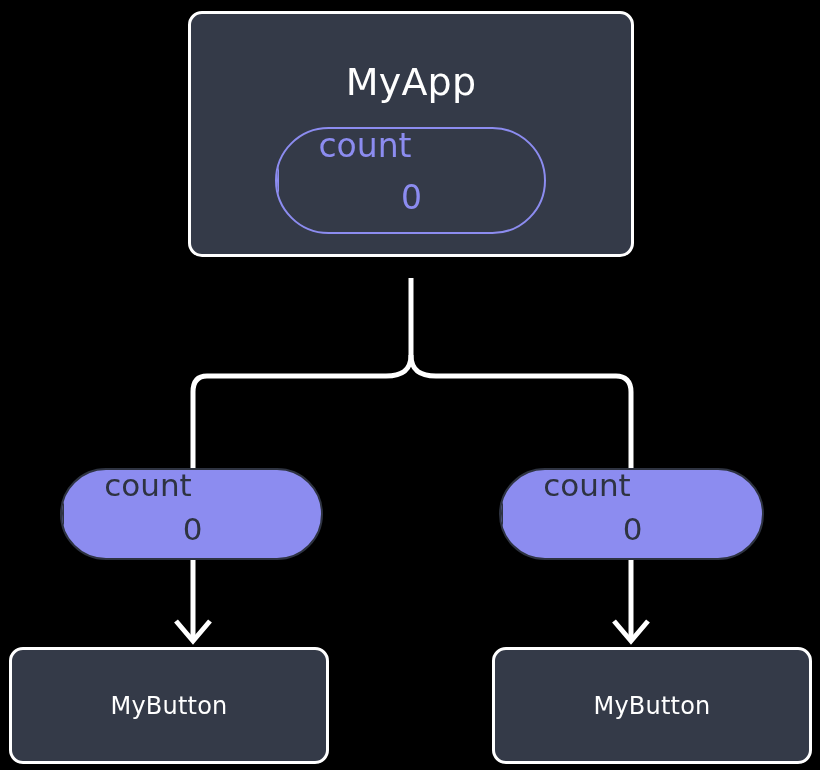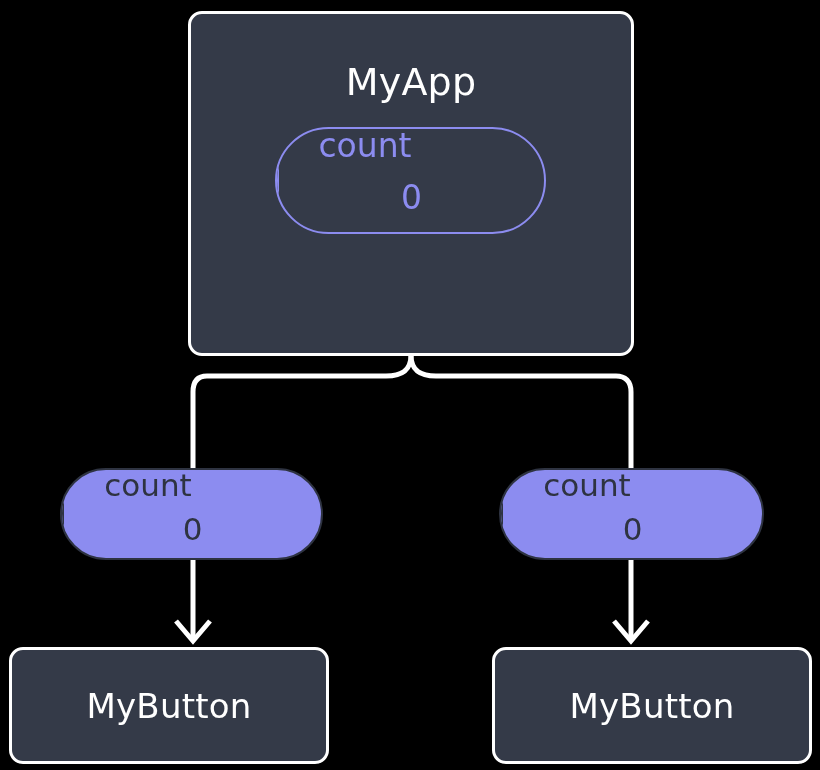--- a/index.html
+++ b/index.html
@@ -34,34 +34,34 @@
     border: 3px solid #ffffff;
     border-radius: 14px;
     display: flex;
     align-items: center;
     justify-content: center;
   }
   .node-box.root {
     left: 188px;
     top: 11px;
     width: 446px;
-    height: 345px;
+    height: 246px;
     align-items: flex-start;
     justify-content: center;
   }
   .node-title {
     color: #ffffff;
     font-size: 38px;
     line-height: 1;
     letter-spacing: 0.2px;
     margin-top: 49px;
   }
   .leaf-title {
     color: #ffffff;
-    font-size: 34px;
+    font-size: 24px;
     line-height: 1;
     letter-spacing: 0.2px;
   }
   .node-box.leaf-left {
     left: 9px;
     top: 647px;
     width: 320px;
     height: 117px;
   }
   .node-box.leaf-right {

